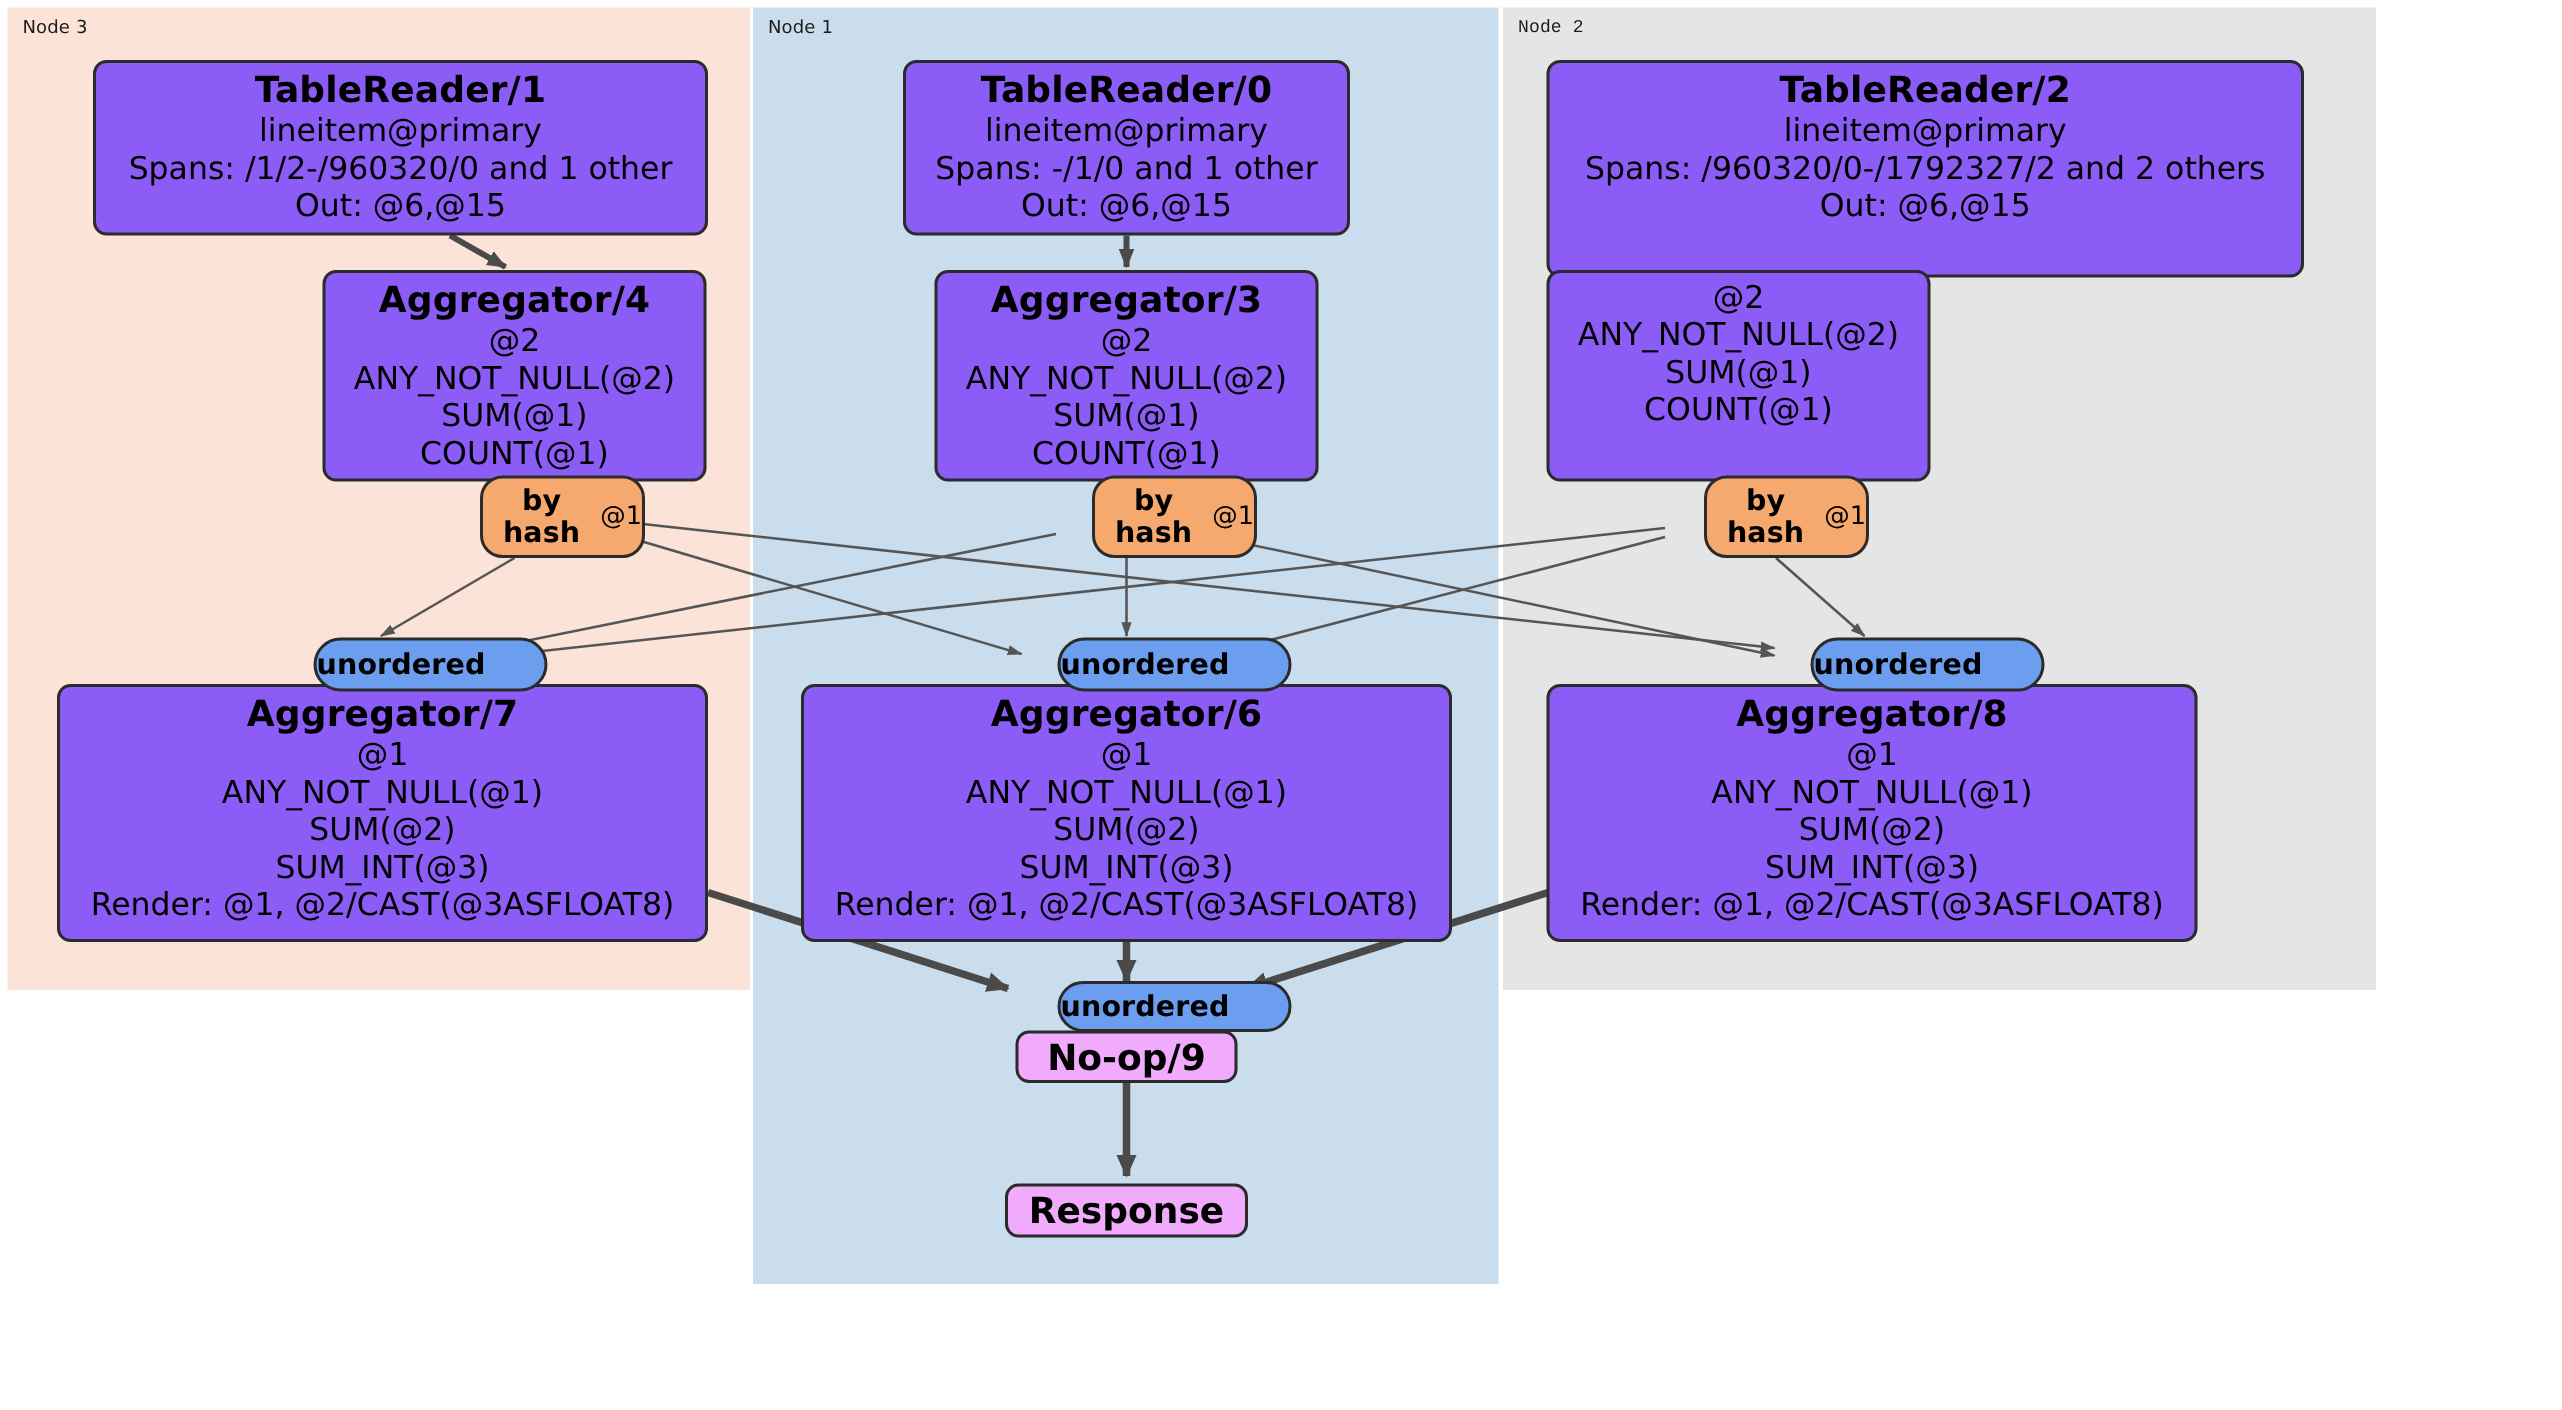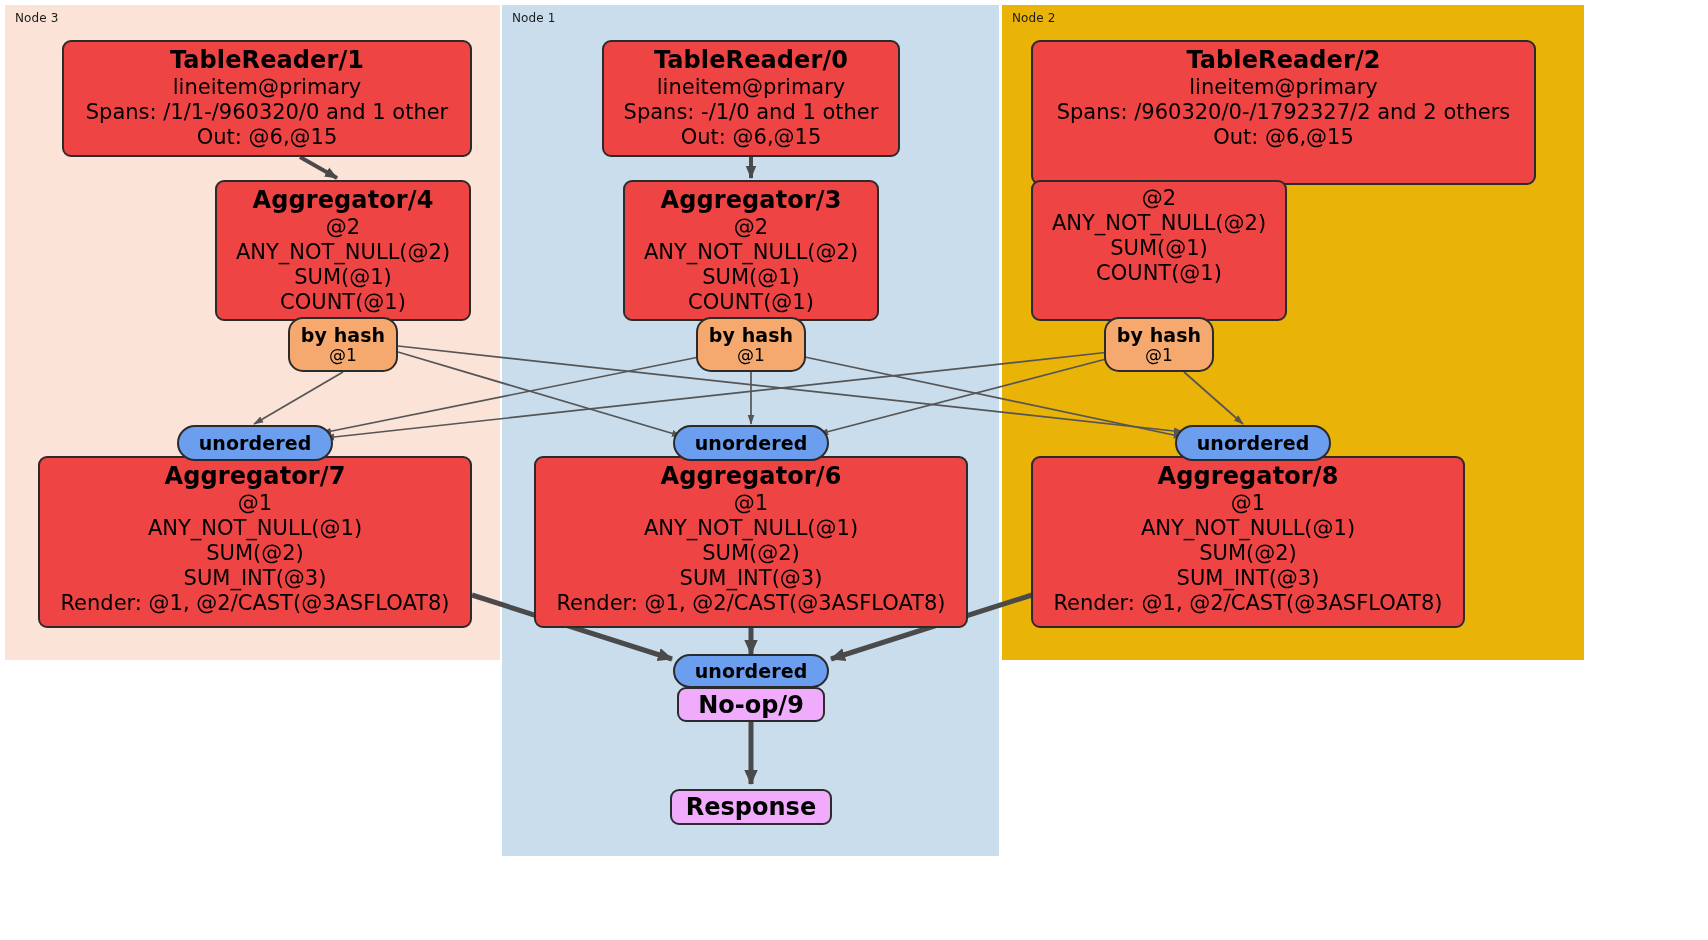--- a/index.html
+++ b/index.html
@@ -11,57 +11,57 @@
   
   .panel{position:absolute;box-sizing:border-box;}
   .panel-label{position:absolute;left:10px;top:6px;font-size:12px;color:#1c1c1c;
                letter-spacing:.1px;white-space:nowrap;text-align:center;}
 
   
   #edges{position:absolute;left:0;top:0;width:1708px;height:940px;
          pointer-events:none;}
 
   
-  .proc{position:absolute;box-sizing:border-box;background:#ef4444;
+  .proc{position:absolute;box-sizing:border-box;background:#8b5cf6;
         border:2.2px solid #2b2b2b;border-radius:9px;
         text-align:center;color:#000;padding:4px 8px 6px;}
   .proc .title{font-weight:bold;font-size:24px;line-height:1.22;letter-spacing:.1px;}
   .proc .line{font-size:21px;line-height:1.19;white-space:nowrap;}
 
   .small-proc{position:absolute;box-sizing:border-box;background:#f0abfc;
         border:2.2px solid #2b2b2b;border-radius:9px;text-align:center;
         display:flex;align-items:center;justify-content:center;}
   .small-proc .title{font-weight:bold;font-size:24px;}
 
   
   .badge{position:absolute;box-sizing:border-box;text-align:center;
          border:2.2px solid #2b2b2b;border-radius:16px;color:#000;
-         display:flex;flex-direction:column;align-items:center;justify-content:center;
-         line-height:1.08;}
+         display:flex;flex-direction:row;align-items:center;justify-content:space-between;
+         line-height:1.08;margin-left:32px;}
   .badge.hash{background:#f6a96e;border-radius:15px;}
   .badge.unord{background:#6b9eee;border-radius:22px;}
   .badge .b1{font-weight:bold;font-size:19px;letter-spacing:.1px;}
   .badge .b2{font-size:17px;}
 
   .z-hi{z-index:40;}
 </style>
 </head>
 <body>
 
 <div id="stage">
 
   <div class="panel" style="left:5px;top:5px;width:495px;height:655px;background:#fbe3d8;">
     <span class="panel-label">Node 3</span>
   </div>
 
   <div class="panel" style="left:502px;top:5px;width:497px;height:851px;background:#c9dded;">
     <span class="panel-label">Node 1</span>
   </div>
 
-  <div class="panel" style="left:1002px;top:5px;width:582px;height:655px;background:#eab308;">
+  <div class="panel" style="left:1002px;top:5px;width:582px;height:655px;background:#e5e5e5;font-family:Liberation Mono, monospace;">
     <span class="panel-label">Node 2</span>
   </div>
 
   <svg id="edges" viewBox="0 0 1708 940">
     <defs>
       <marker id="ah-thin" markerWidth="11" markerHeight="11" refX="9.2" refY="4" orient="auto" markerUnits="userSpaceOnUse">
         <path d="M0,0.6 L10,4 L0,7.4 z" fill="#555555"></path>
       </marker>
       <marker id="ah-mid" markerWidth="16" markerHeight="16" refX="12" refY="6" orient="auto" markerUnits="userSpaceOnUse">
         <path d="M0,0.8 L13,6 L0,11.2 z" fill="#4a4a4a"></path>
@@ -99,21 +99,21 @@
     </g>
 
     <g stroke="#4a4a4a" stroke-width="5" fill="none">
       <path d="M751,721 L751,784" marker-end="url(#ah-thick)"></path>
     </g>
   </svg>
 
   <div class="proc" style="left:62px;top:40px;width:410px;height:117px;">
     <div class="title">TableReader/1</div>
     <div class="line">lineitem@primary</div>
-    <div class="line">Spans: /1/1-/960320/0 and 1 other</div>
+    <div class="line">Spans: /1/2-/960320/0 and 1 other</div>
     <div class="line">Out: @6,@15</div>
   </div>
 
   <div class="proc" style="left:602px;top:40px;width:298px;height:117px;">
     <div class="title">TableReader/0</div>
     <div class="line">lineitem@primary</div>
     <div class="line">Spans: -/1/0 and 1 other</div>
     <div class="line">Out: @6,@15</div>
   </div>
 

